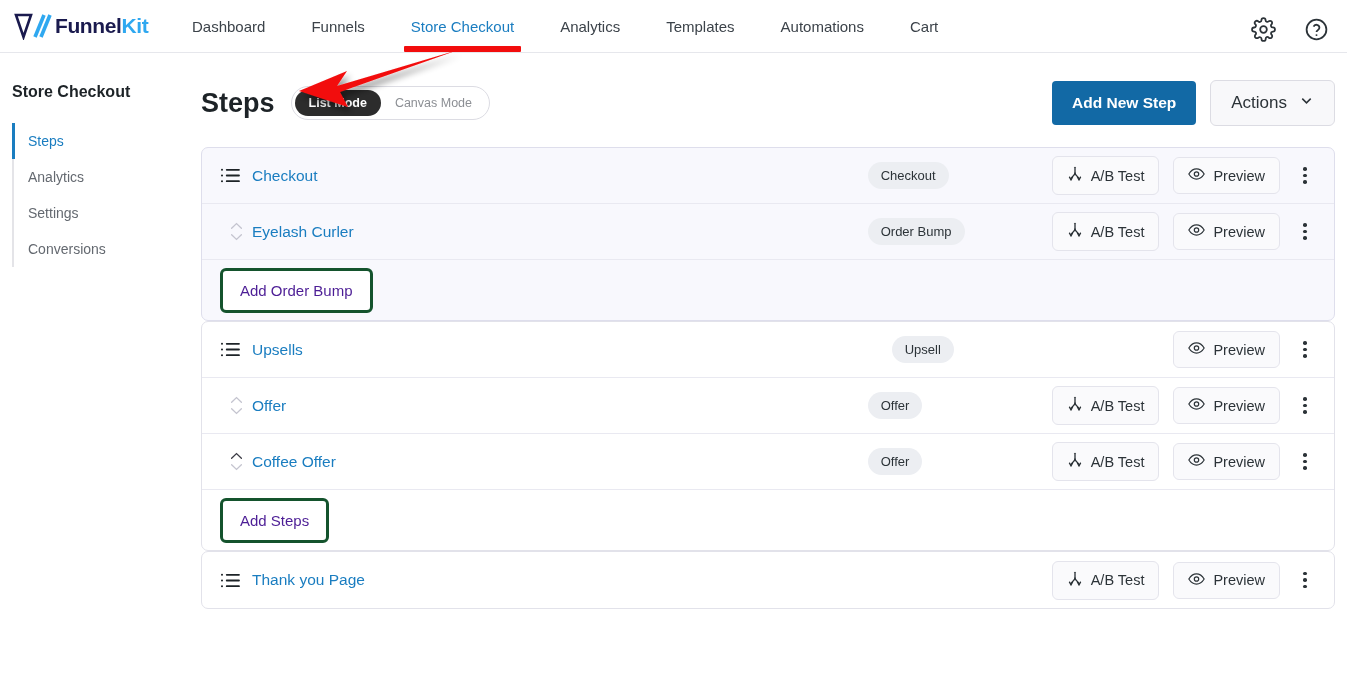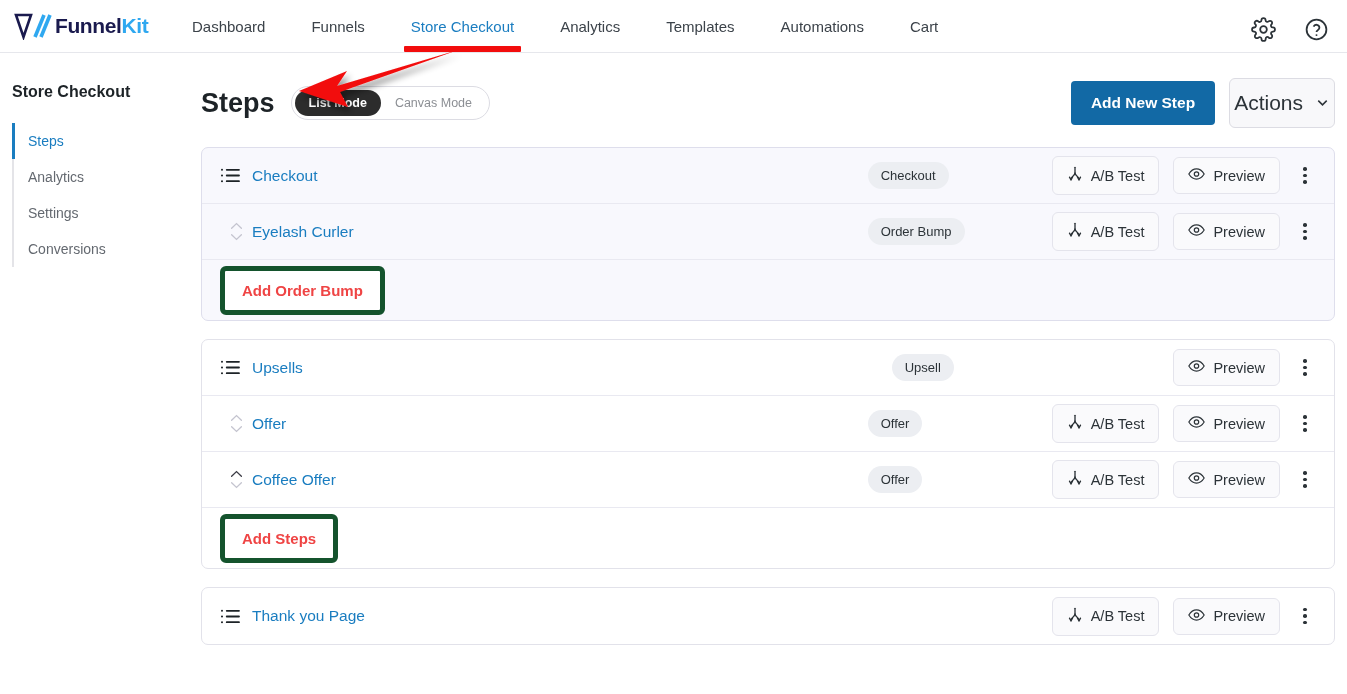--- a/index.html
+++ b/index.html
@@ -89,33 +89,32 @@
   .head-actions { margin-left: auto; display: flex; align-items: center; gap: 14px; }
   .btn-primary {
     background: #1269a5; color: #fff;
     font-size: 15.5px; font-weight: bold;
     border: none; border-radius: 4px;
     padding: 13px 20px; cursor: pointer;
     white-space: nowrap;
   }
   .btn-actions {
     background: #f8f8fa; color: #2c3338;
-    font-size: 21px;
+    font-size: 17px;
     border: 1px solid #dcdce3; border-radius: 6px;
-    padding: 12px 4px; cursor: pointer;
+    padding: 12px 20px; cursor: pointer;
     display: flex; align-items: center; gap: 12px;
     white-space: nowrap;
   }
 
   
   .cards { margin-top: 18px; }
   .card {
     border: 1px solid #e2e2ea;
     border-radius: 7px;
-    margin-bottom: 18px;
     overflow: hidden;
     background: #fff;
   }
   .card.tinted { background: #f8f8fd; border-color: #dedeec; }
 
   .row {
     display: flex; align-items: center;
     height: 56px;
     padding: 0 18px 0 18px;
     border-bottom: 1px solid #e9e9f1;
@@ -147,22 +146,22 @@
     text-align: right;
   }
   .pillbtn.ghost { visibility: hidden; }
   .kebab {
     width: 22px; display: flex; flex-direction: column; align-items: center;
     gap: 3px; cursor: pointer; padding: 4px 0;
   }
   .kebab i { width: 3.5px; height: 3.5px; border-radius: 50%; background: #2c3338; display: block; }
 
   .btn-outline {
-    background: #fff; border: 5px solid #14532d; border-radius: 6px;
-    color: #ef4444; font-size: 15px; font-weight: bold;
+    background: #fff; border: 3px solid #14532d; border-radius: 6px;
+    color: #4c1d95; font-size: 15px; font-weight: normal;
     padding: 11px 17px; cursor: pointer; white-space: nowrap;
   }
 
   
   .arrow-anno {
     position: absolute;
     left: 118px; top: -8px;
     width: 170px; height: 70px;
     pointer-events: none;
   }

